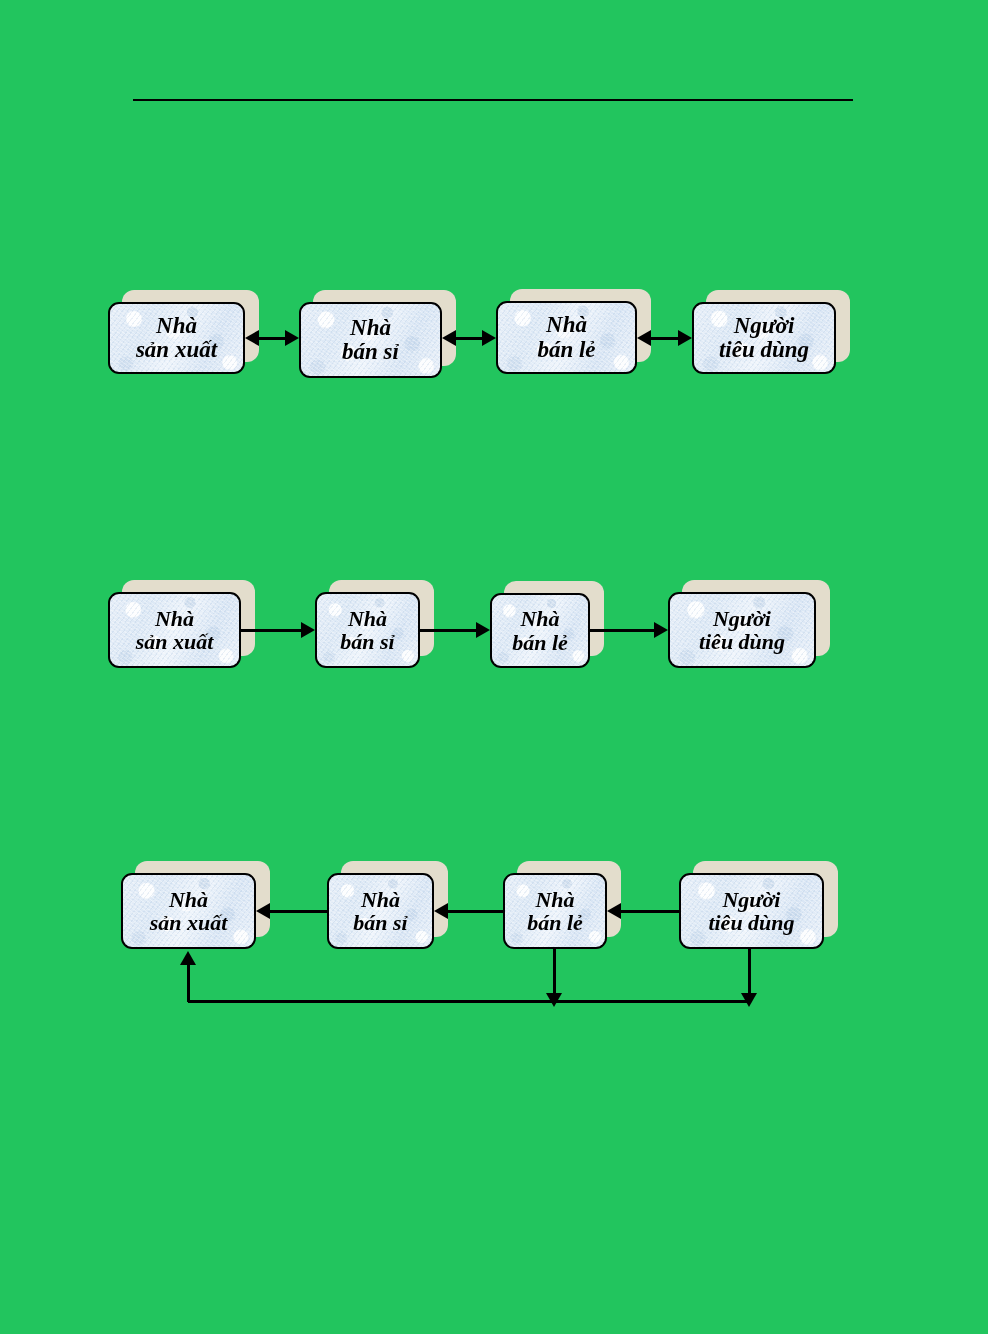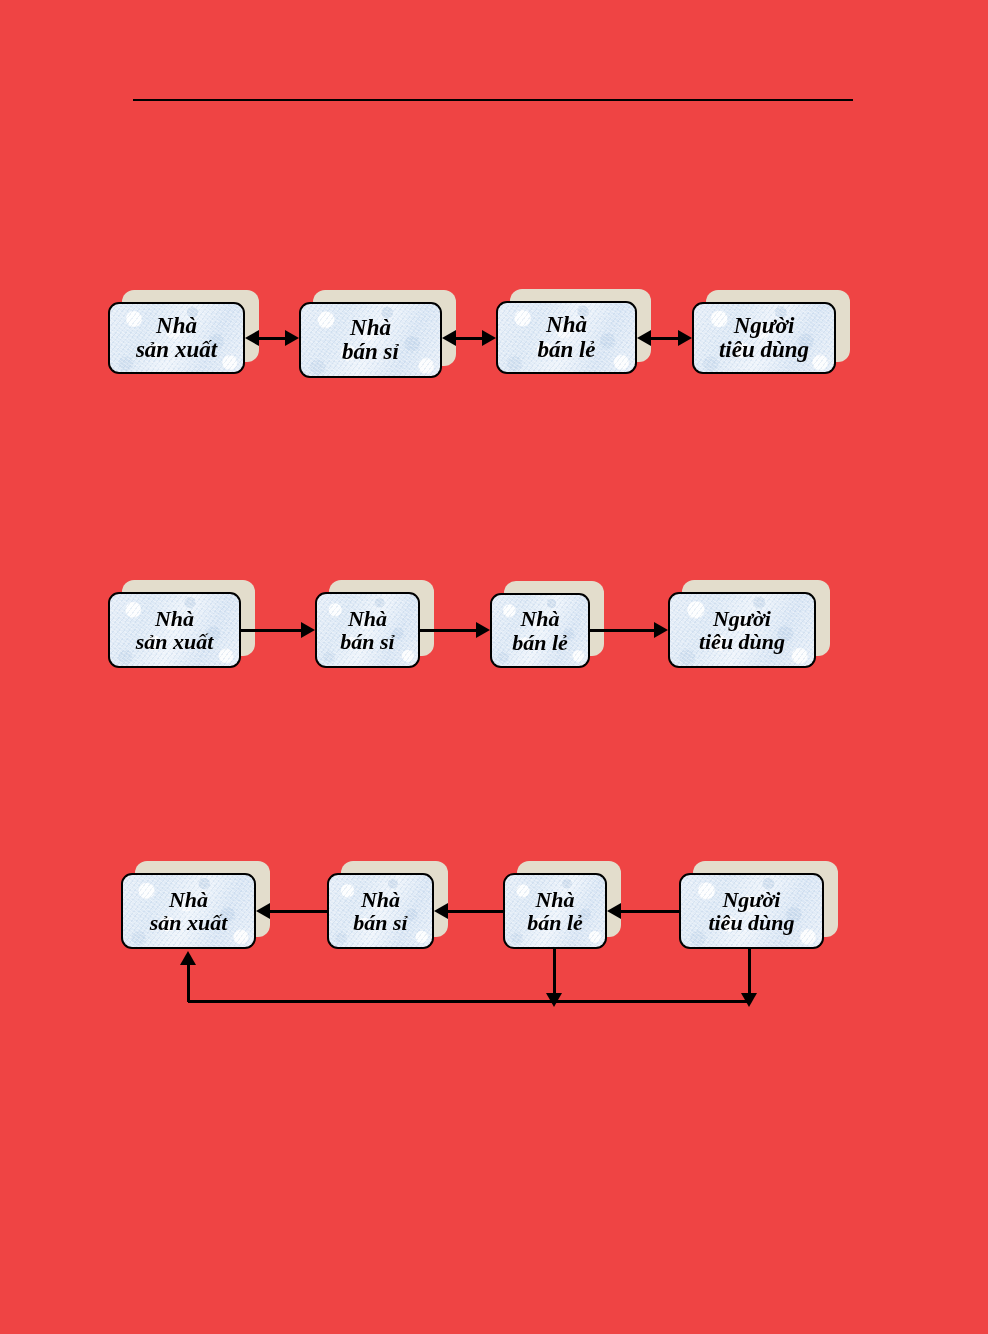--- a/index.html
+++ b/index.html
@@ -1,20 +1,20 @@
 <!DOCTYPE html>
 <html><head>
 <meta charset="utf-8">
 <style>
   html,body{margin:0;padding:0;background:#ffffff;}
   body{
     width:988px;height:1334px;position:relative;overflow:hidden;
     font-family:"Liberation Serif", serif;
   }
-  .page{position:absolute;inset:0;background:#ef4444;}
+  .page{position:absolute;inset:0;background:#22c55e;}
 
   
   .header-rule{
     position:absolute;left:133px;top:99px;width:720px;height:2px;
     background:#000;
   }
 
   
   .diagram{position:absolute;left:0;width:988px;}
   #diagram-1{top:270px;height:140px;}

